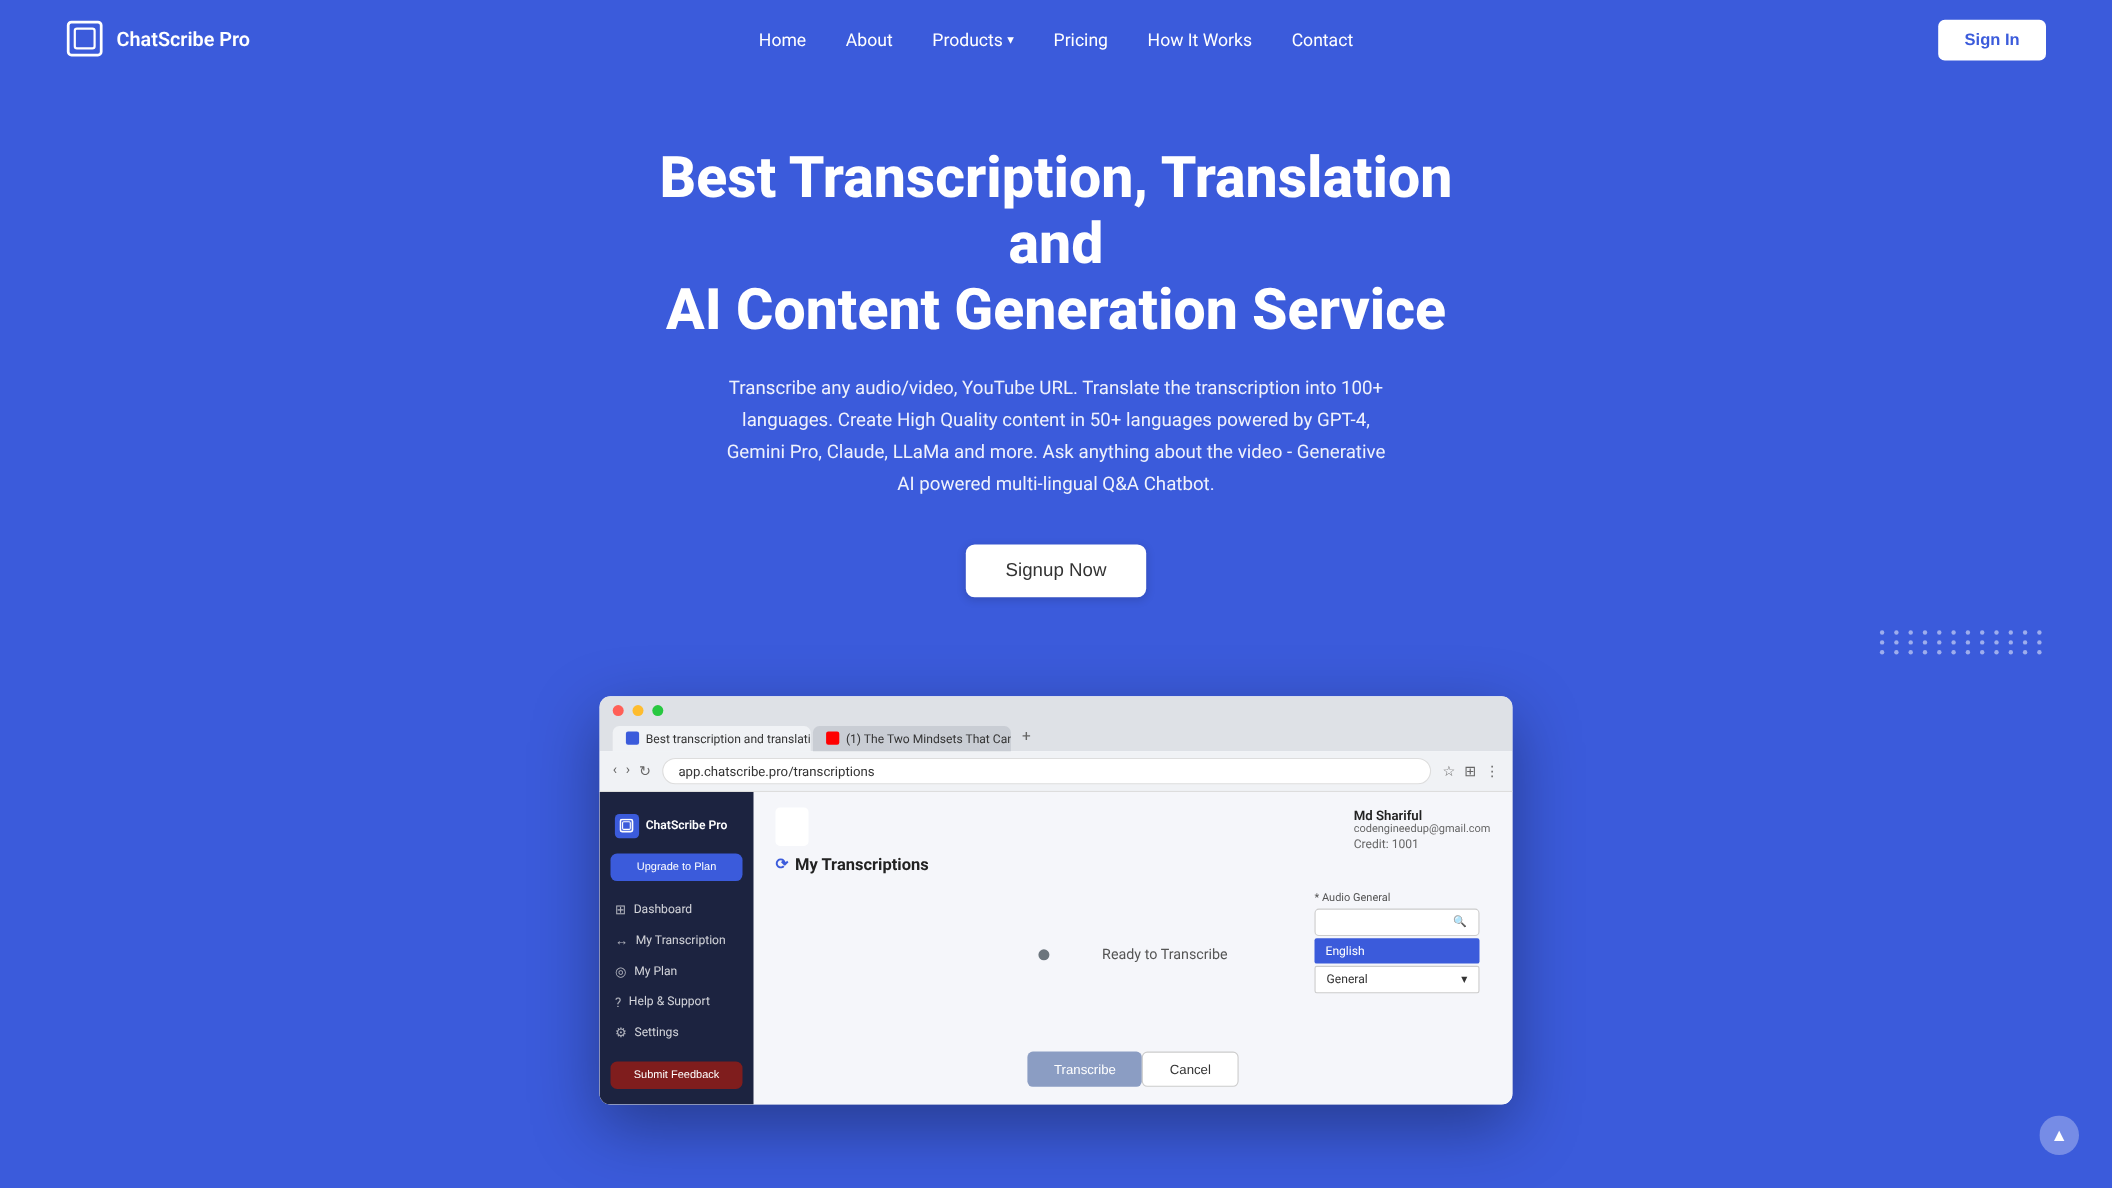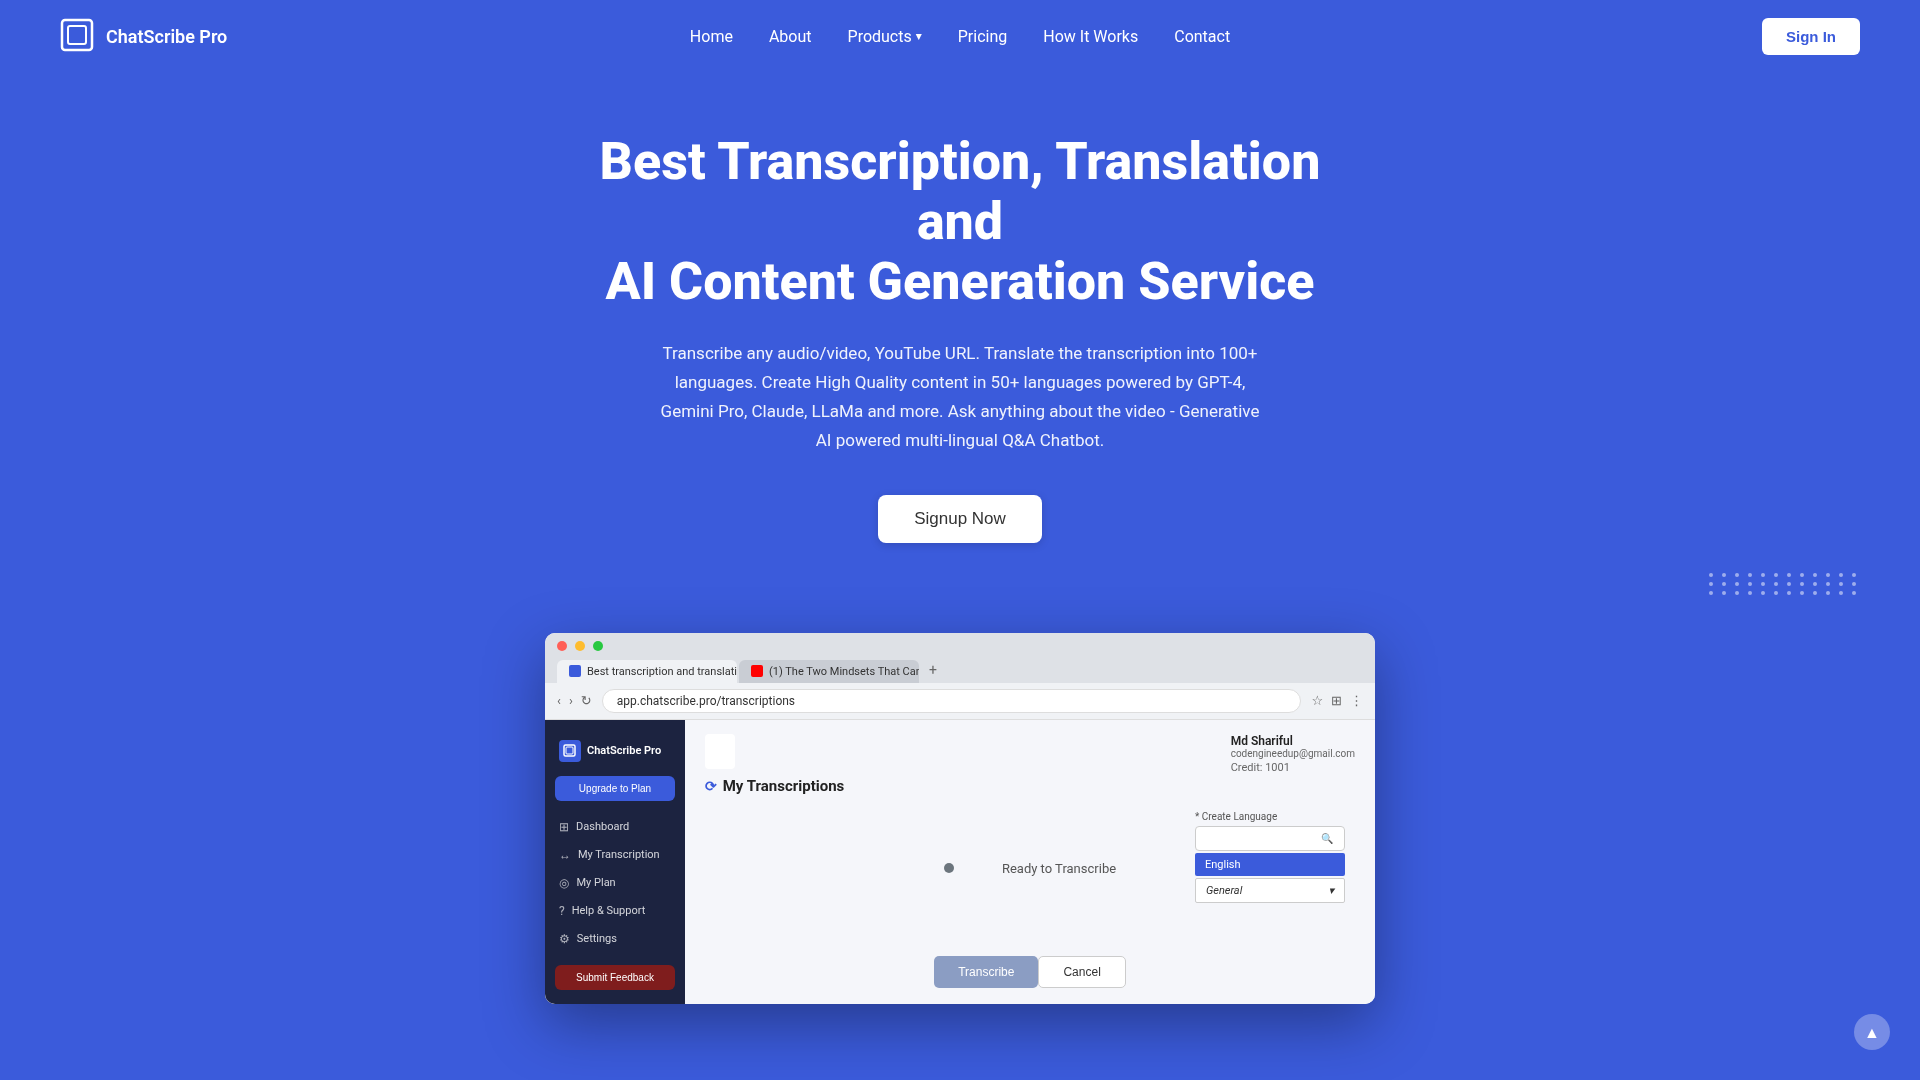--- a/index.html
+++ b/index.html
@@ -372,21 +372,20 @@
       border: 1px solid #ccc;
       padding: 5px 10px;
       font-size: 11px;
       border-radius: 2px;
       margin-top: 2px;
       width: 150px;
       display: flex;
       justify-content: space-between;
       background: white;
       color: #333;
-      font-style: italic;
     }
 
     .action-buttons {
       display: flex;
       gap: 0;
       margin-top: 40px;
       justify-content: center;
     }
     .transcribe-action-btn {
       background: #8B9DC3;
@@ -593,21 +592,21 @@
             <div class="credit-info">
               <span>Credit:</span>
               <span>1001</span>
             </div>
           </div>
         </div>
 
         <div style="position:relative; display:flex; flex-direction:column; align-items:center; padding-top:10px;">
 
           <div style="position:absolute; right:10px; top:0;">
-            <div class="language-label">* Create Language</div>
+            <div class="language-label">* Audio General</div>
             <div class="language-search">
               <span>eng  1</span>
               <span style="color:#999; font-size:10px;">🔍</span>
             </div>
             <div class="language-option">English</div>
             <div class="language-general">
               <span>General</span>
               <span>▾</span>
             </div>
           </div>

